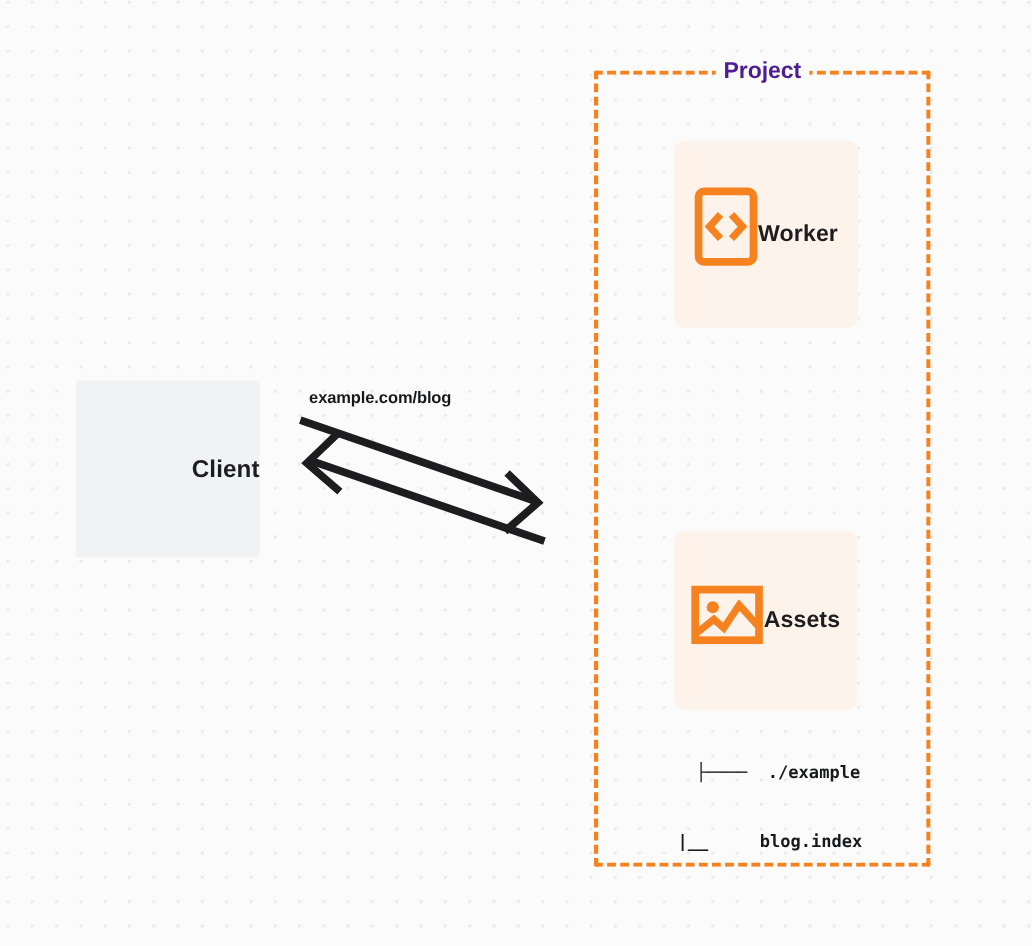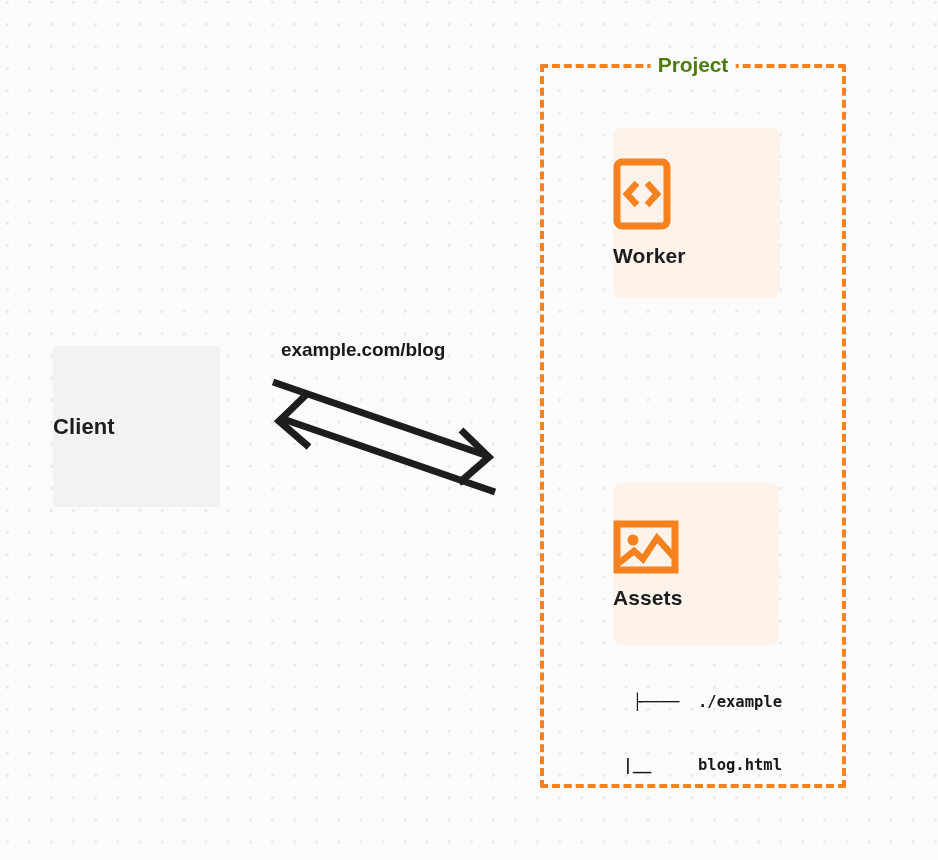--- a/index.html
+++ b/index.html
@@ -20,29 +20,29 @@
     height: 860px;
     background-color: #FBFBFB;
     background-image: radial-gradient(circle at 1px 1px, #E9E9EA 1.6px, transparent 1.7px);
     background-size: 22.1px 22.1px;
     background-position: 6px 1px;
   }
 
   
   #client-node {
     position: absolute;
-    left: 53px;
+    left: 69px;
     top: 346px;
     width: 167px;
     height: 161px;
     background: #F1F2F4;
     border-radius: 3px;
     display: flex;
     align-items: center;
-    justify-content: flex-start;
+    justify-content: flex-end;
   }
   #client-node .node-label {
     font-size: 22px;
     font-weight: bold;
     color: #1D1D1F;
     letter-spacing: 0.1px;
   }
 
   
   #project-container {
@@ -57,32 +57,33 @@
   }
   #project-title {
     position: absolute;
     left: 50%;
     top: -15px;
     transform: translateX(-50%);
     background: #FBFBFB;
     padding: 0 7px;
     font-size: 21px;
     font-weight: bold;
-    color: #4d7c0f;
+    color: #4c1d95;
     white-space: nowrap;
     letter-spacing: -0.1px;
   }
 
   
   .card {
     position: absolute;
     background: #FDF3EA;
     border-radius: 9px;
     display: flex;
-    flex-direction: column;
+    flex-direction: row;
+    align-items: center;
     justify-content: center;
   }
   #worker-card {
     left: 613px;
     top: 128px;
     width: 167px;
     height: 170px;
   }
   #assets-card {
     left: 613px;
@@ -123,22 +124,22 @@
     position: absolute;
     left: 0;
     top: 0;
     width: 938px;
     height: 860px;
     pointer-events: none;
   }
   #connector-label {
     position: absolute;
     left: 281px;
-    top: 339px;
-    font-size: 19px;
+    top: 353px;
+    font-size: 15px;
     font-weight: bold;
     color: #16181A;
     white-space: nowrap;
     letter-spacing: -0.1px;
   }
 </style>
 </head>
 <body>
 
 <div id="canvas">
@@ -182,17 +183,17 @@
         <rect x="4" y="6" width="58" height="46" fill="none" stroke="#F6821F" stroke-width="7"></rect>
         <circle cx="20" cy="22" r="5.5" fill="#F6821F"></circle>
         <polyline points="6,45 21,33 30,41 44,20 61,39" fill="none" stroke="#F6821F" stroke-width="6.5" stroke-linecap="butt" stroke-linejoin="miter"></polyline>
       </svg>
     </span>
     <span class="card-label">Assets</span>
   </div>
 
   <div id="file-tree">
     <span class="tree-line">├────  ./example</span>
-    <span class="tree-line">      |__     blog.html</span>
+    <span class="tree-line">      |__     blog.index</span>
     
   </div>
 
 </div>
 
 </body></html>

